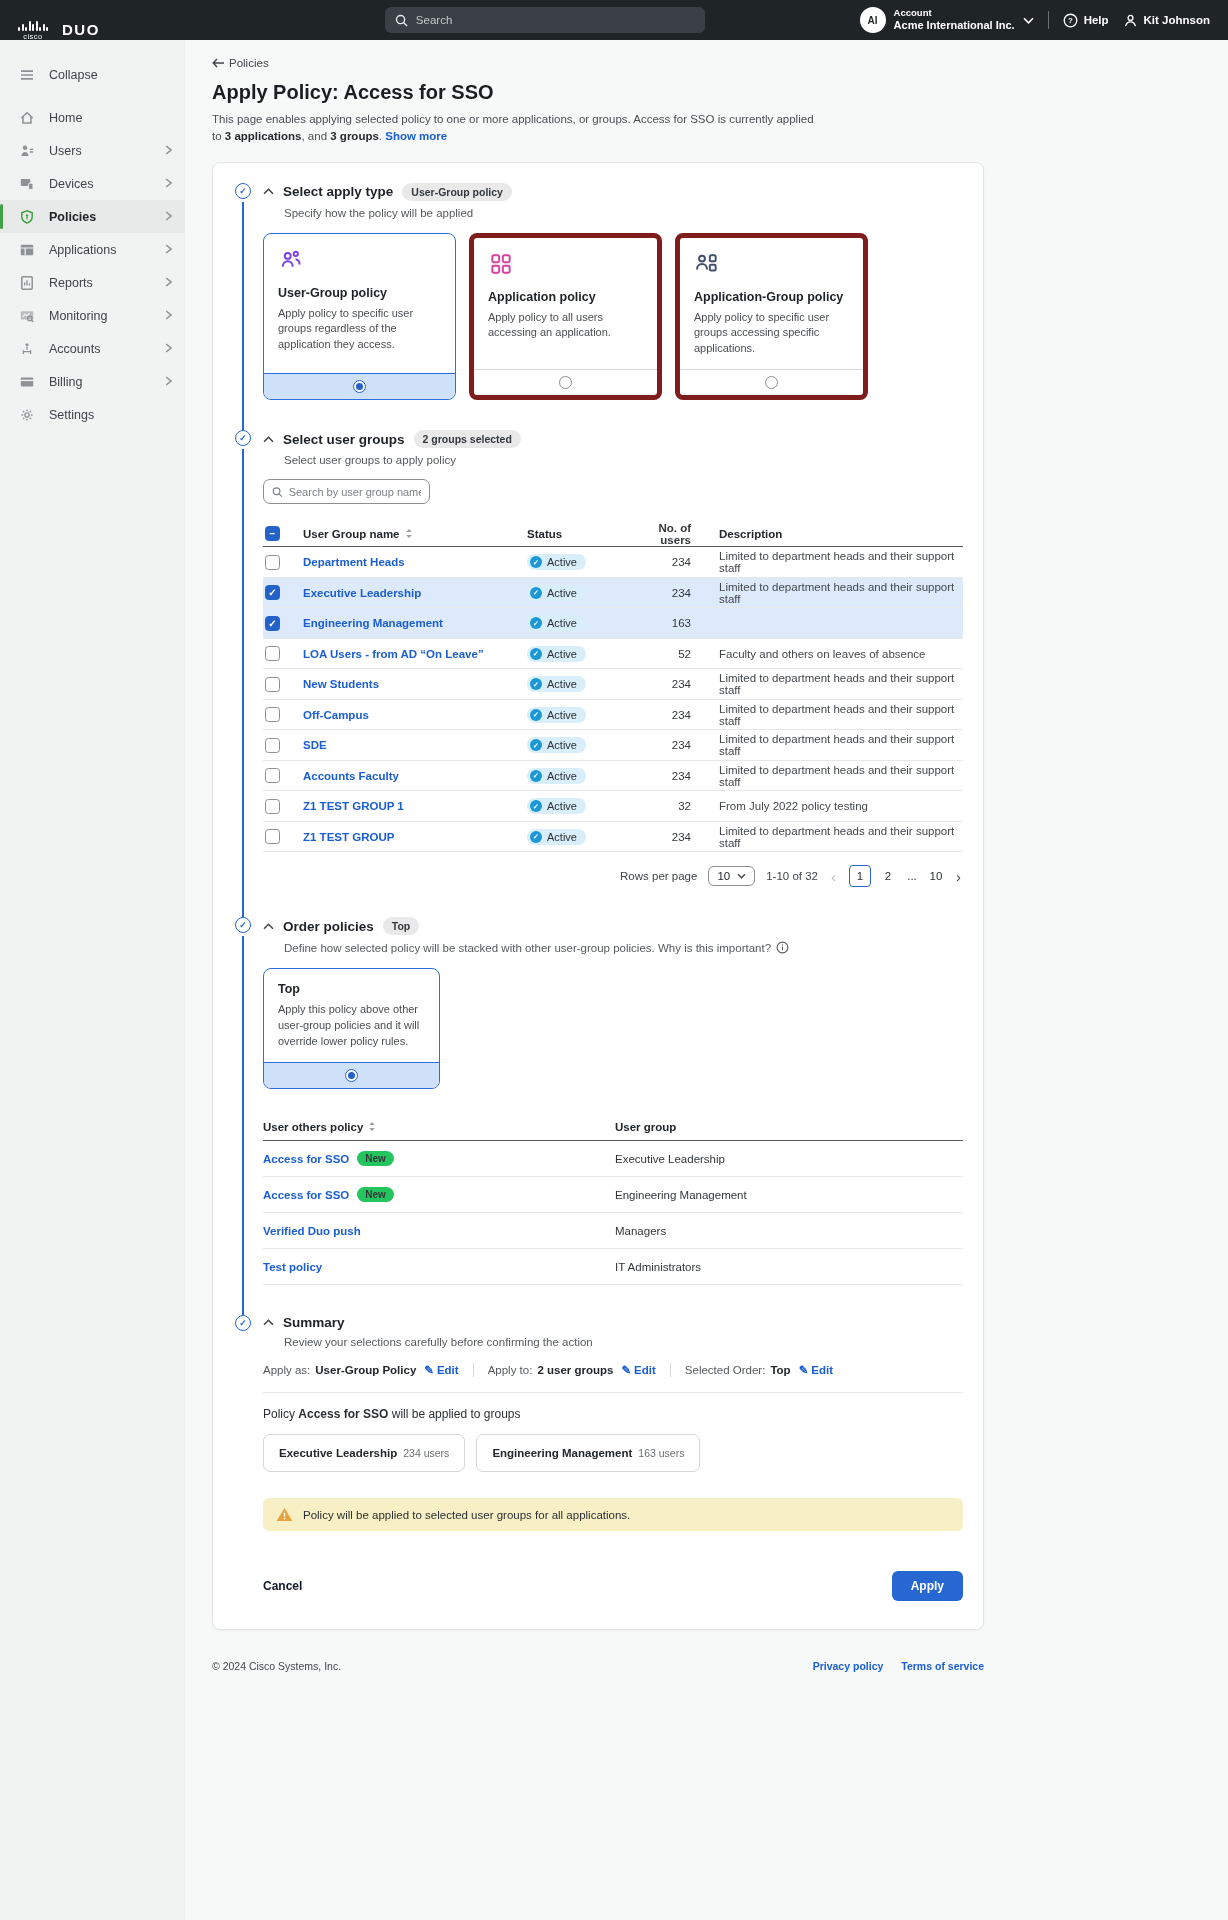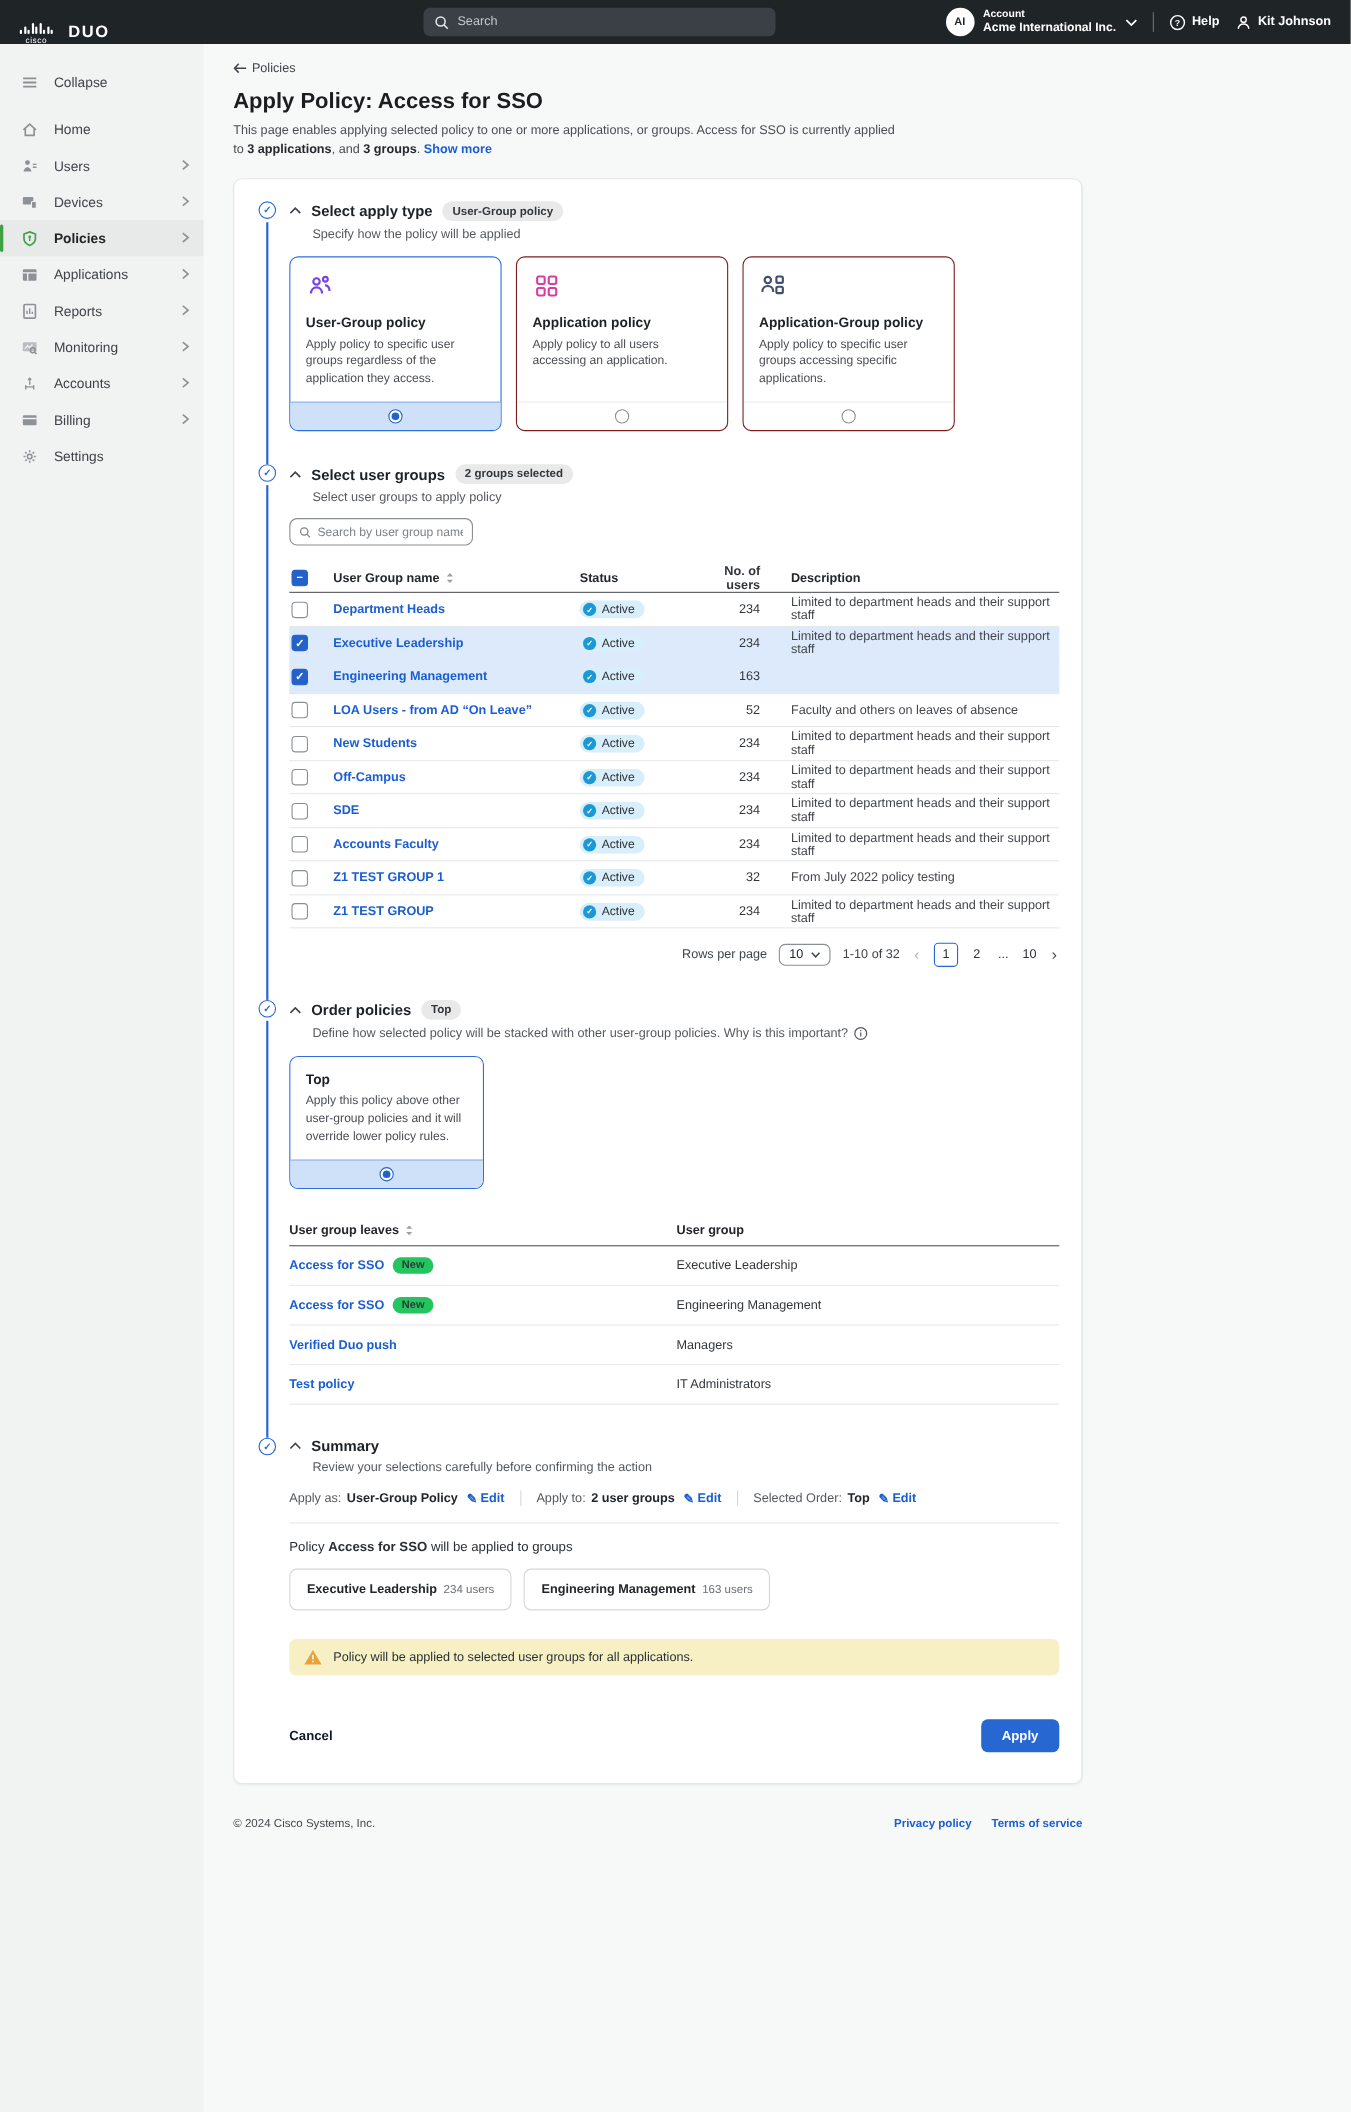--- a/index.html
+++ b/index.html
@@ -94,21 +94,21 @@
   .step-title { font-size: 13.5px; font-weight: bold; color: #1e2226; }
   .badge-pill {
     background: #e9e9ea; border-radius: 10px; padding: 3px 9px;
     font-size: 10.5px; font-weight: bold; color: #33373b;
   }
   .step-sub { font-size: 11.5px; color: #55595e; margin: 6px 0 0 21px; display: flex; align-items: center; gap: 5px; }
 
   
   .option-row { display: flex; gap: 13px; margin-top: 14px; }
   .option-card {
-    width: 193px; border: 1px solid #7f1d1d; border-radius: 8px; background: #fff;
+    width: 193px; border: 5px solid #7f1d1d; border-radius: 8px; background: #fff;
     display: flex; flex-direction: column; cursor: pointer;
   }
   .option-card.small { width: 177px; }
   .option-main { padding: 13px 14px 12px; flex: 1; }
   .option-icon { margin-bottom: 13px; height: 26px; }
   .option-title { font-size: 12.5px; font-weight: bold; color: #1e2226; margin-bottom: 6px; }
   .option-desc { font-size: 11px; color: #4a4e53; line-height: 1.45; }
   .option-foot {
     border-top: 1px solid #d5d7d9; height: 26px; display: flex; align-items: center;
     justify-content: center; border-radius: 0 0 7px 7px;
@@ -738,21 +738,21 @@
             </div>
             <div class="option-foot">
                 <span class="radio"></span>
               </div>
           </div>
         </div>
 
         <div class="pol-table">
           <div class="pol-row pol-head">
             <span class="name-head">
-              <span>User group leaves</span>
+              <span>User others policy</span>
               <span class="sort-icon">
                   <svg width="8" height="11" viewBox="0 0 8 11">
                     <path d="M1.2 4 4 1l2.8 3z" fill="#9aa0a5"></path>
                     <path d="M1.2 7 4 10l2.8-3z" fill="#9aa0a5"></path>
                   </svg>
                 </span>
             </span>
             <span>User group</span>
           </div>
 

